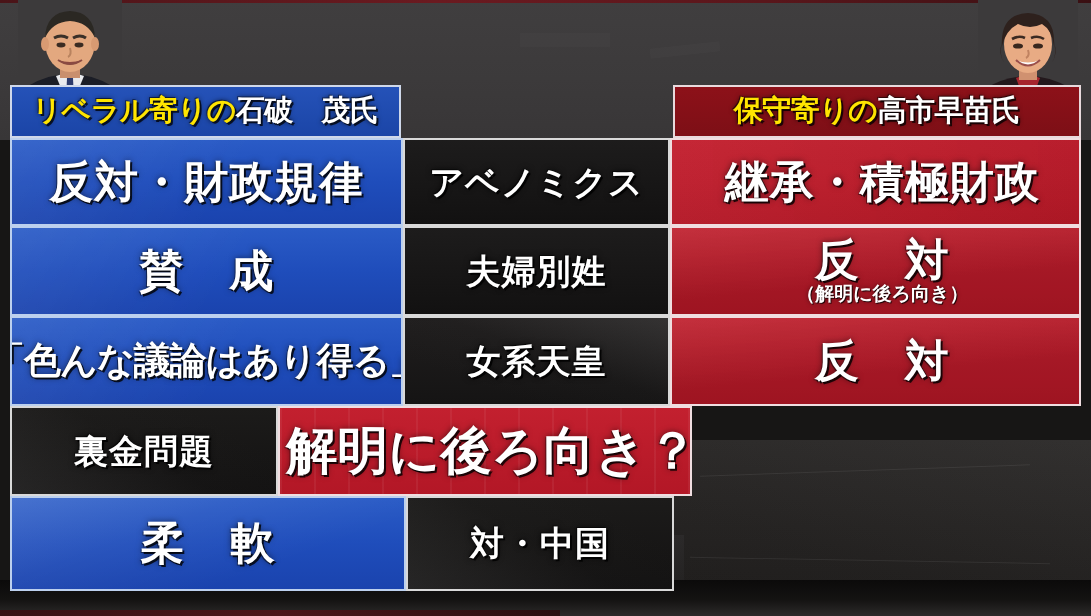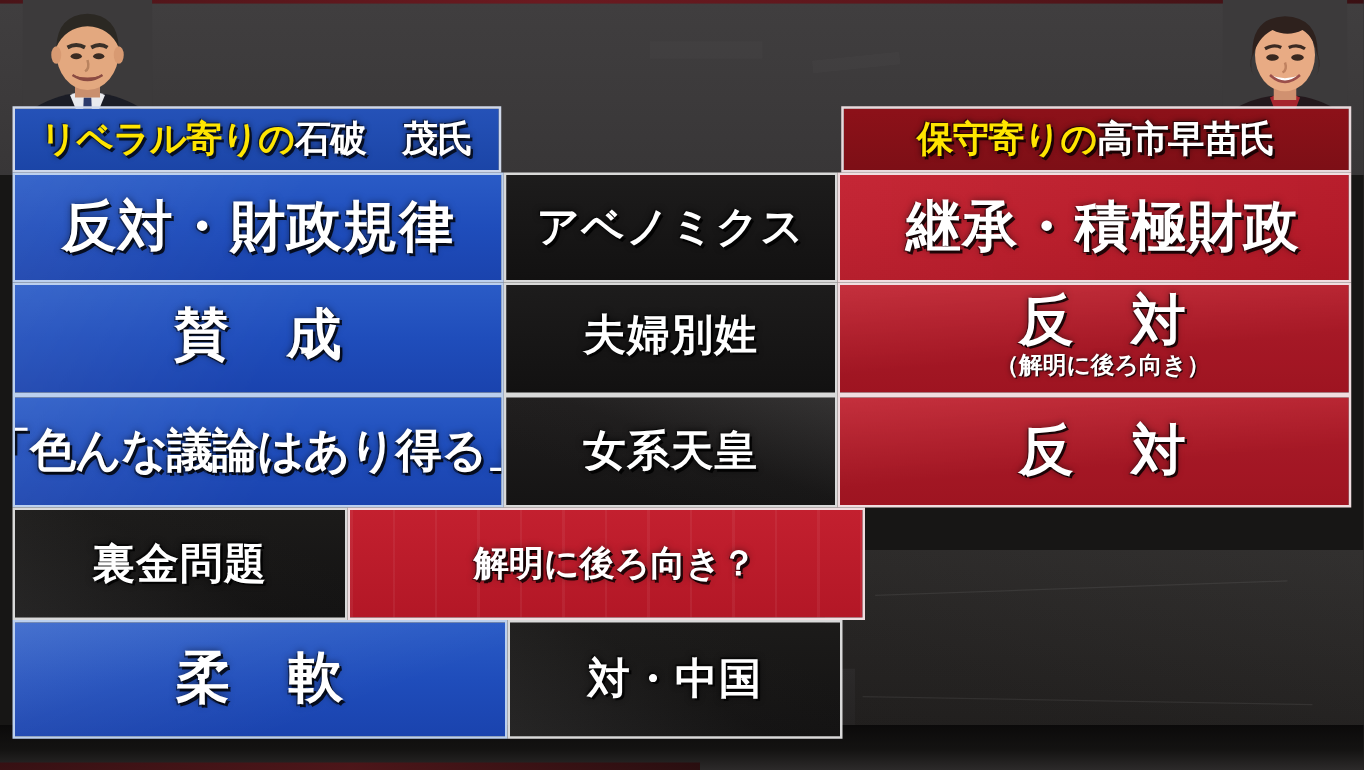--- a/index.html
+++ b/index.html
@@ -90,25 +90,25 @@
     border-color:#e8d9dc;
     margin-left:272px;
   }
   .hdr-text{
     font-size:29px; letter-spacing:-0.5px; white-space:nowrap;
     text-shadow:
       2px 2px 0 rgba(0,0,0,.75), -1px -1px 0 rgba(0,0,0,.5),
       0 0 5px rgba(0,0,0,.8);
   }
   .hl-yellow{ color:#ffe500;margin-top:36px; }
-  .hl-white{ color:#ffffff; }
+  .hl-white{ color:#ffffff;font-family:Liberation Mono, monospace; }
 
   
   .r1 .cell{ height:88px; }
-  .r2 .cell{ height:90px;font-family:Liberation Mono, monospace; }
+  .r2 .cell{ height:90px; }
   .r3 .cell{ height:90px; }
   .r4 .cell{ height:90px; }
   .r5 .cell{ height:95px; }
 
   .blue{
     background:
       linear-gradient(120deg, rgba(255,255,255,.07) 0%, rgba(255,255,255,0) 55%),
       linear-gradient(180deg,#2a5bc6 0%,#1f4dbb 50%,#1a43ae 100%);
     border-color:#bcd0ee;
   }
@@ -149,21 +149,21 @@
       linear-gradient(180deg,#c3202f,#b31726);
   }
 
   .big{
     font-size:44px; letter-spacing:1px; white-space:nowrap;
     text-shadow:
       2px 2px 0 rgba(0,0,0,.8), -1px 1px 0 rgba(0,0,0,.45),
       0 0 6px rgba(0,0,0,.55);
   }
   .big.spaced{ letter-spacing:1px; }
-  .big.wide{ font-size:28px; letter-spacing:0px; }
+  .big.wide{ font-size:51px; letter-spacing:0px; }
   .mid-label{
     font-size:34px; letter-spacing:1px; white-space:nowrap;
     text-shadow:
       2px 2px 0 rgba(0,0,0,.85), -1px -1px 0 rgba(0,0,0,.5),
       0 0 6px rgba(0,0,0,.9);
   }
   .sub{
     font-size:19px; font-weight:bold; margin-top:1px; white-space:nowrap;
     text-shadow:1px 1px 0 rgba(0,0,0,.75), 0 0 4px rgba(0,0,0,.6);
   }

